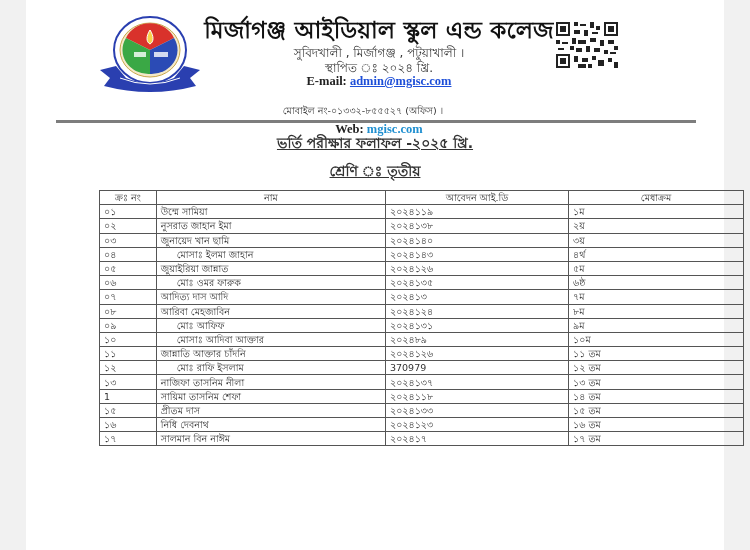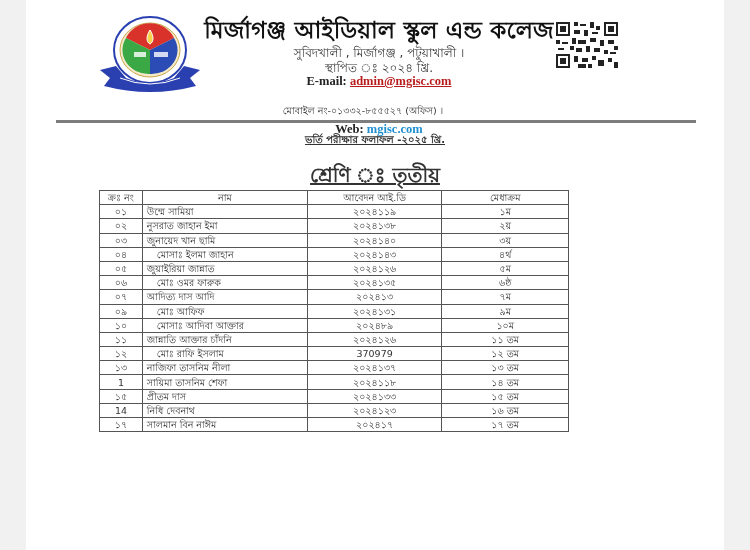--- a/index.html
+++ b/index.html
@@ -27,57 +27,57 @@
     font-size: 12px; color: #333;
   }
   .addr-line.l1 { top: 44px; }
   .addr-line.l2 { top: 59px; }
   .contact {
     position: absolute; left: 178px; width: 350px; text-align: center;
     font-family: "Liberation Serif", "DejaVu Serif", serif; font-size: 12.5px; font-weight: bold; color: #222;
   }
   .contact.email { top: 74px; }
   .contact.web { top: 89px; margin-top: 33px; }
-  .contact a { color: #b91c1c; }
+  .contact a { color: #1d4ed8; }
   .contact a.u { text-decoration: underline; }
   .contact a.n { text-decoration: none; color: #1f8fd0; }
   .phone {
     position: absolute; left: 162px; width: 350px; top: 104px; text-align: center;
     font-size: 9.5px; color: #333;
   }
   .qr {
     position: absolute; left: 528px; top: 20px; width: 66px; height: 50px;
   }
   .rule {
     position: absolute; left: 30px; top: 120px; width: 640px; height: 3px;
     background: #7d7d7d;
   }
   
   .result-title {
     position: absolute; left: 0; width: 698px; top: 132px; text-align: center;
-    font-size: 10px; font-weight: bold; color: #333;
+    font-size: 14px; font-weight: bold; color: #333;
   }
   .result-title span, .class-title span { text-decoration: underline; }
   .class-title {
     position: absolute; left: 0; width: 698px; top: 160px; text-align: center;
-    font-size: 20px; font-weight: bold; color: #333;
+    font-size: 14px; font-weight: bold; color: #333;
   }
   
   table.results {
-    position: absolute; left: 73px; top: 190px; width: 470px;
+    position: absolute; left: 73px; top: 190px; width: 645px;
     border-collapse: collapse; font-size: 9.5px; color: #333;
   }
   table.results th, table.results td {
     border: 1px solid #555; height: 13.2px; padding: 0 4px; line-height: 13px;
     font-weight: normal;
   }
   table.results th { text-align: center; color: #333; }
-  td.c-sl, td.c-id, td.c-pos { text-align: center; }
+  td.c-sl, td.c-id, td.c-pos { }
   td.c-name { text-align: left; padding-left: 6px; }
-  td.c-name.indent { padding-left: 14px; }
+  td.c-name.indent { padding-left: 20px; }
   col.w-sl { width: 48px; }
   col.w-name { width: 194px; }
   col.w-id { width: 155px; }
   col.w-pos { width: 148px; }
 </style>
 </head>
 <body>
 
 <div class="sheet">
 
@@ -203,20 +203,26 @@
           <td class="c-id">২০২৪১৩৫</td>
           <td class="c-pos">৬ষ্ঠ</td>
         </tr>
       <tr>
           <td class="c-sl">০৭</td>
           <td class="c-name">আদিত্য দাস আদি</td>
           <td class="c-id">২০২৪১৩</td>
           <td class="c-pos">৭ম</td>
         </tr>
       <tr>
+          <td class="c-sl">০৮</td>
+          <td class="c-name">আরিবা মেহজাবিন</td>
+          <td class="c-id">২০২৪১২৪</td>
+          <td class="c-pos">৮ম</td>
+        </tr>
+      <tr>
           <td class="c-sl">০৯</td>
           <td class="c-name indent">মোঃ আফিফ</td>
           <td class="c-id">২০২৪১৩১</td>
           <td class="c-pos">৯ম</td>
         </tr>
       <tr>
           <td class="c-sl">১০</td>
           <td class="c-name indent">মোসাঃ আদিবা আক্তার</td>
           <td class="c-id">২০২৪৮৯</td>
           <td class="c-pos">১০ম</td>
@@ -245,21 +251,21 @@
           <td class="c-id">২০২৪১১৮</td>
           <td class="c-pos">১৪ তম</td>
         </tr>
       <tr>
           <td class="c-sl">১৫</td>
           <td class="c-name">প্রীতম দাস</td>
           <td class="c-id">২০২৪১৩৩</td>
           <td class="c-pos">১৫ তম</td>
         </tr>
       <tr>
-          <td class="c-sl">14</td>
+          <td class="c-sl">১৬</td>
           <td class="c-name">নিধি দেবনাথ</td>
           <td class="c-id">২০২৪১২৩</td>
           <td class="c-pos">১৬ তম</td>
         </tr>
       <tr>
           <td class="c-sl">১৭</td>
           <td class="c-name">সালমান বিন নাঈম</td>
           <td class="c-id">২০২৪১৭</td>
           <td class="c-pos">১৭ তম</td>
         </tr>

